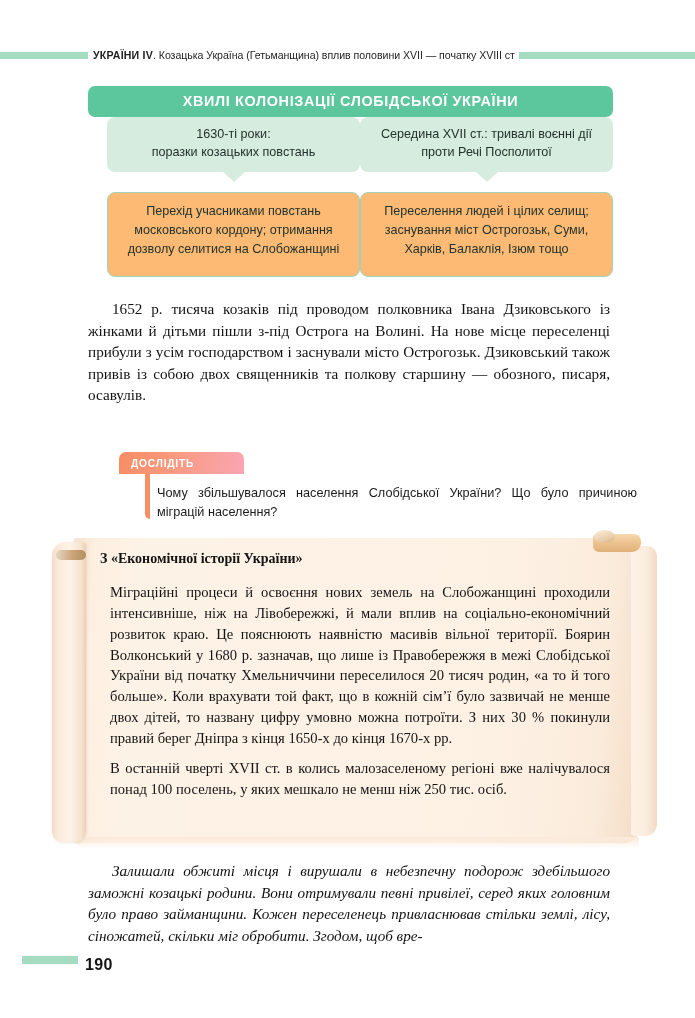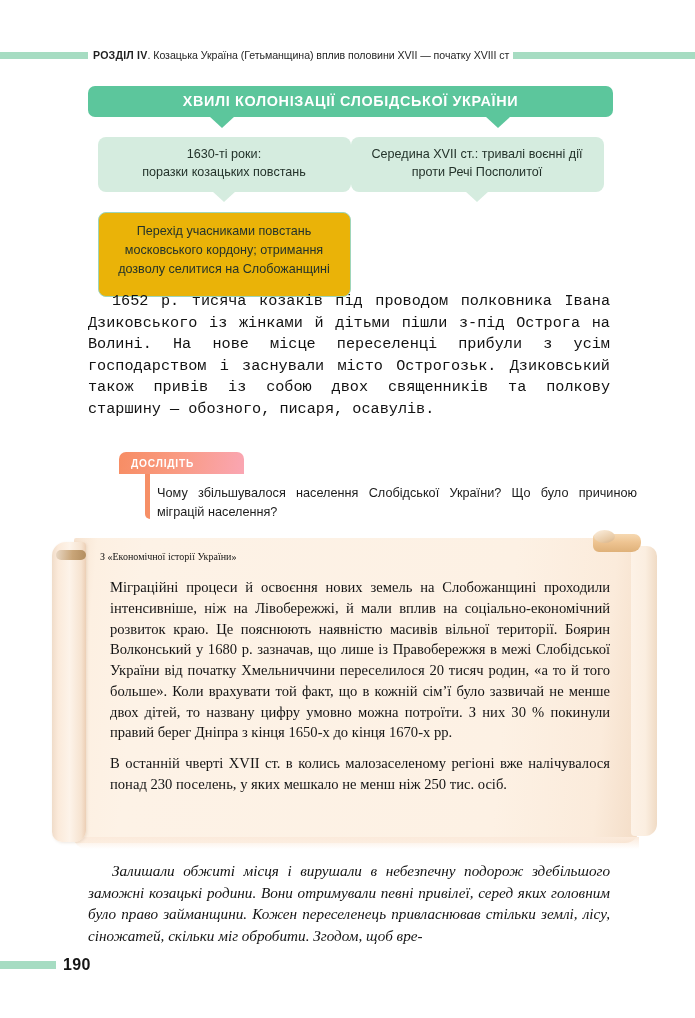--- a/index.html
+++ b/index.html
@@ -84,22 +84,21 @@
     border-top: 12px solid #5cc69c;
   }
   .t-arrow-r {
     right: 102px;
     bottom: -11px;
     border-top: 12px solid #5cc69c;
   }
 
   .diagram-row {
     display: flex;
-    justify-content: center;
-    margin-top: 20px;
+    justify-content: flex-end;
   }
   .col {
     width: 253px;
     position: relative;
   }
   .mint-box {
     position: relative;
     background: #d5ecdf;
     border-radius: 8px;
     text-align: center;
@@ -116,21 +115,21 @@
     margin-left: -12px;
     bottom: -10px;
     border-left: 12px solid transparent;
     border-right: 12px solid transparent;
     border-top: 11px solid #d5ecdf;
     width: 0;
     height: 0;
   }
   .white-box {
     margin-top: 20px;
-    background: #eab308;
+    background: #fdba74;
     border: 1px solid #9ed5ba;
     border-radius: 8px;
     text-align: center;
     font-size: 12.6px;
     line-height: 1.5;
     color: #24332b;
     padding: 9px 8px 10px;
     box-sizing: border-box;
   }
   .wb-left { min-height: 85px; }
@@ -142,21 +141,21 @@
     left: 88px;
     width: 522px;
     font-family: "Liberation Serif", serif;
     font-size: 15.2px;
     line-height: 1.415;
     color: #121212;
     text-align: justify;
     text-justify: inter-word;
   }
   .prose p { margin: 0; text-indent: 24px; }
-  #prose-top { top: 291px; font-family: Liberation Mono, monospace; }
+  #prose-top { top: 298px; }
   #prose-bottom { top: 860px; font-style: italic; }
 
   
   .research {
     position: absolute;
     left: 88px;
     top: 452px;
     width: 528px;
     padding-left: 31px;
   }
@@ -282,63 +281,63 @@
 
   .scroll-content {
     position: absolute;
     left: 48px;
     top: 22px;
     width: 520px;
     font-family: "Liberation Serif", serif;
     color: #141414;
   }
   .scroll-heading {
-    font-size: 10px;
-    font-weight: normal;
+    font-size: 14px;
+    font-weight: bold;
     line-height: 1.3;
     margin-bottom: 14px;
   }
   .scroll-text {
     font-size: 14.6px;
     line-height: 1.425;
     text-align: justify;
     text-justify: inter-word;
   }
   .scroll-text p { margin: 10px; }
 
   
   .footer {
     position: absolute;
     left: 0;
     bottom: 44px;
     width: 627px;
     height: 18px;
     display: flex;
-    align-items: center;
+    padding-left: 22px;
   }
   .foot-rule {
     width: 56px;
     height: 8px;
     background: #a6dcc2;
     flex: 0 0 auto;
   }
   .page-number {
     font-size: 16px;
     font-weight: bold;
     color: #151515;
     margin-left: 7px;
     letter-spacing: 0.3px;
   }
 </style>
 </head>
 <body>
 
 <div class="running-head">
   <div class="head-rule-left"></div>
-  <div class="head-text"><b>РОЗДІЛ IV</b><span>. Козацька Україна (Гетьманщина) вплив половини XVII —  початку XVIII ст</span></div>
+  <div class="head-text"><b>УКРАЇНИ IV</b><span>. Козацька Україна (Гетьманщина) вплив половини XVII —  початку XVIII ст</span></div>
   <div class="head-rule-right"></div>
 </div>
 
 <div class="diagram">
 
   <div class="diagram-title">
     <span>ХВИЛІ КОЛОНІЗАЦІЇ СЛОБІДСЬКОЇ УКРАЇНИ</span>
     <span class="arrow-down t-arrow-l"></span>
     <span class="arrow-down t-arrow-r"></span>
   </div>
@@ -353,20 +352,23 @@
       <div class="white-box wb-left">
         <span>Перехід учасниками повстань московського кордону; отримання дозволу селитися на Слобожанщині</span>
       </div>
     </div>
 
     <div class="col">
       <div class="mint-box">
         <span>Середина XVII ст.: тривалі воєнні дії проти Речі Посполитої</span>
         <span class="m-arrow"></span>
       </div>
+      <div class="white-box wb-right">
+        <span>Переселення людей і цілих селищ; заснування міст Острогозьк, Суми, Харків, Балаклія, Ізюм тощо</span>
+      </div>
     </div>
 
   </div>
 </div>
 
 <div class="prose" id="prose-top">
   <p>1652 р. тисяча козаків під проводом полковника Івана Дзиковського із жінками й дітьми пішли з-під Острога на Волині. На нове місце переселенці прибули з усім господарством і заснували місто Острогозьк. Дзиковський також привів із собою двох священників та полкову старшину  — обозного, писаря, осавулів.</p>
 </div>
 
 <div class="research">
@@ -384,21 +386,21 @@
   </div>
   <div class="roller-right">
     <div class="barrel"></div>
     <div class="cap"></div>
   </div>
 
   <div class="scroll-content">
     <div class="scroll-heading">З «Економічної історії України»</div>
     <div class="scroll-text">
       <p>Міграційні процеси й освоєння нових земель на Слобожанщині проходили інтенсивніше, ніж на Лівобережжі, й мали вплив на соціально-економічний розвиток краю. Це пояснюють наявністю масивів вільної території. Боярин Волконський у 1680 р. зазначав, що лише із Правобережжя в межі Слобідської України від початку Хмельниччини переселилося 20 тисяч родин, «а то й того больше». Коли врахувати той факт, що в кожній сім’ї було зазвичай не менше двох дітей, то названу цифру умовно можна потроїти. З них 30 % покинули правий берег Дніпра з кінця 1650-х до кінця 1670-х рр.</p>
-      <p>В останній чверті XVII ст. в колись малозаселеному регіоні вже налічувалося понад 230 поселень, у яких мешкало не менш ніж 250 тис. осіб.</p>
+      <p>В останній чверті XVII ст. в колись малозаселеному регіоні вже налічувалося понад 100 поселень, у яких мешкало не менш ніж 250 тис. осіб.</p>
     </div>
   </div>
 </div>
 
 <div class="prose" id="prose-bottom">
   <p>Залишали обжиті місця і вирушали в небезпечну подорож здебільшого заможні козацькі родини. Вони отримували певні привілеї, серед яких головним було право займанщини. Кожен переселенець привласнював стільки землі, лісу, сіножатей, скільки міг обробити. Згодом, щоб вре-</p>
 </div>
 
 <div class="footer">
   <div class="foot-rule"></div>

